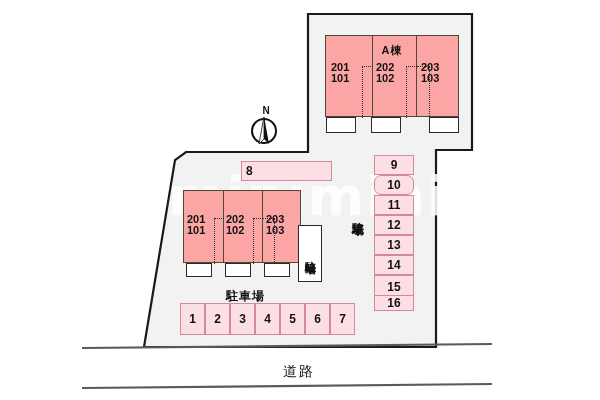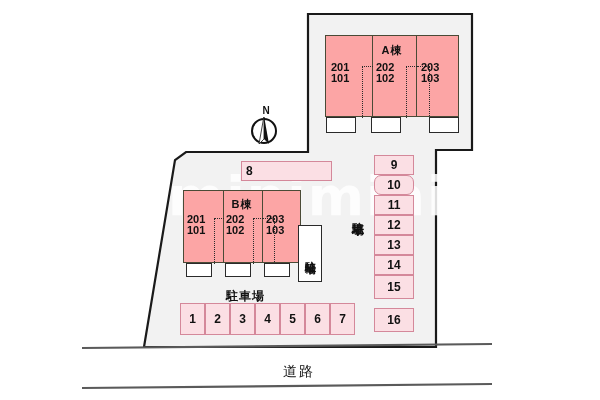--- a/index.html
+++ b/index.html
@@ -195,21 +195,20 @@
 
   <div class="porch" style="left:326px; top:117px; width:28px; height:14px;"></div>
   <div class="porch" style="left:371px; top:117px; width:28px; height:14px;"></div>
   <div class="porch" style="left:429px; top:117px; width:28px; height:14px;"></div>
 
   <div class="abs bldg" style="left:183px; top:190px; width:118px; height:73px;">
     <div class="unit-col" style="left:0px; width:40px;"></div>
     <div class="unit-col" style="left:40px; width:39px;"></div>
     <div class="unit-col last" style="left:79px; width:39px;"></div>
 
-    <div class="bldg-title" style="top:6px;">B棟</div>
 
     <div class="unit-label" style="left:3px; top:23px;">
       <span class="u2">201</span>
       <span class="u1">101</span>
     </div>
     <div class="unit-label" style="left:42px; top:23px;">
       <span class="u2">202</span>
       <span class="u1">102</span>
     </div>
     <div class="unit-label" style="left:82px; top:23px;">
@@ -235,21 +234,21 @@
 
   <div class="stall num-left" style="left:241px; top:161px; width:91px; height:20px;">8</div>
 
   <div class="stall" style="left:374px; top:155px; width:40px; height:20px;">9</div>
   <div class="stall" style="left:374px; top:175px; width:40px; height:20px;border-radius:7px;">10</div>
   <div class="stall" style="left:374px; top:195px; width:40px; height:20px;">11</div>
   <div class="stall" style="left:374px; top:215px; width:40px; height:20px;">12</div>
   <div class="stall" style="left:374px; top:235px; width:40px; height:20px;">13</div>
   <div class="stall" style="left:374px; top:255px; width:40px; height:20px;">14</div>
   <div class="stall" style="left:374px; top:275px; width:40px; height:24px;">15</div>
-  <div class="stall" style="left:374px; top:308px; width:40px; height:24px;">16</div>
+  <div class="stall" style="left:374px; top:295px; width:40px; height:16px;">16</div>
 
   <div class="vtext" style="left:352px; top:212px;">駐車場</div>
 
   <div class="htext" style="left:226px; top:288px;">駐車場</div>
 
   <div class="stall" style="left:180px; top:303px; width:25px; height:32px;">1</div>
   <div class="stall" style="left:205px; top:303px; width:25px; height:32px;">2</div>
   <div class="stall" style="left:230px; top:303px; width:25px; height:32px;">3</div>
   <div class="stall" style="left:255px; top:303px; width:25px; height:32px;">4</div>
   <div class="stall" style="left:280px; top:303px; width:25px; height:32px;">5</div>

